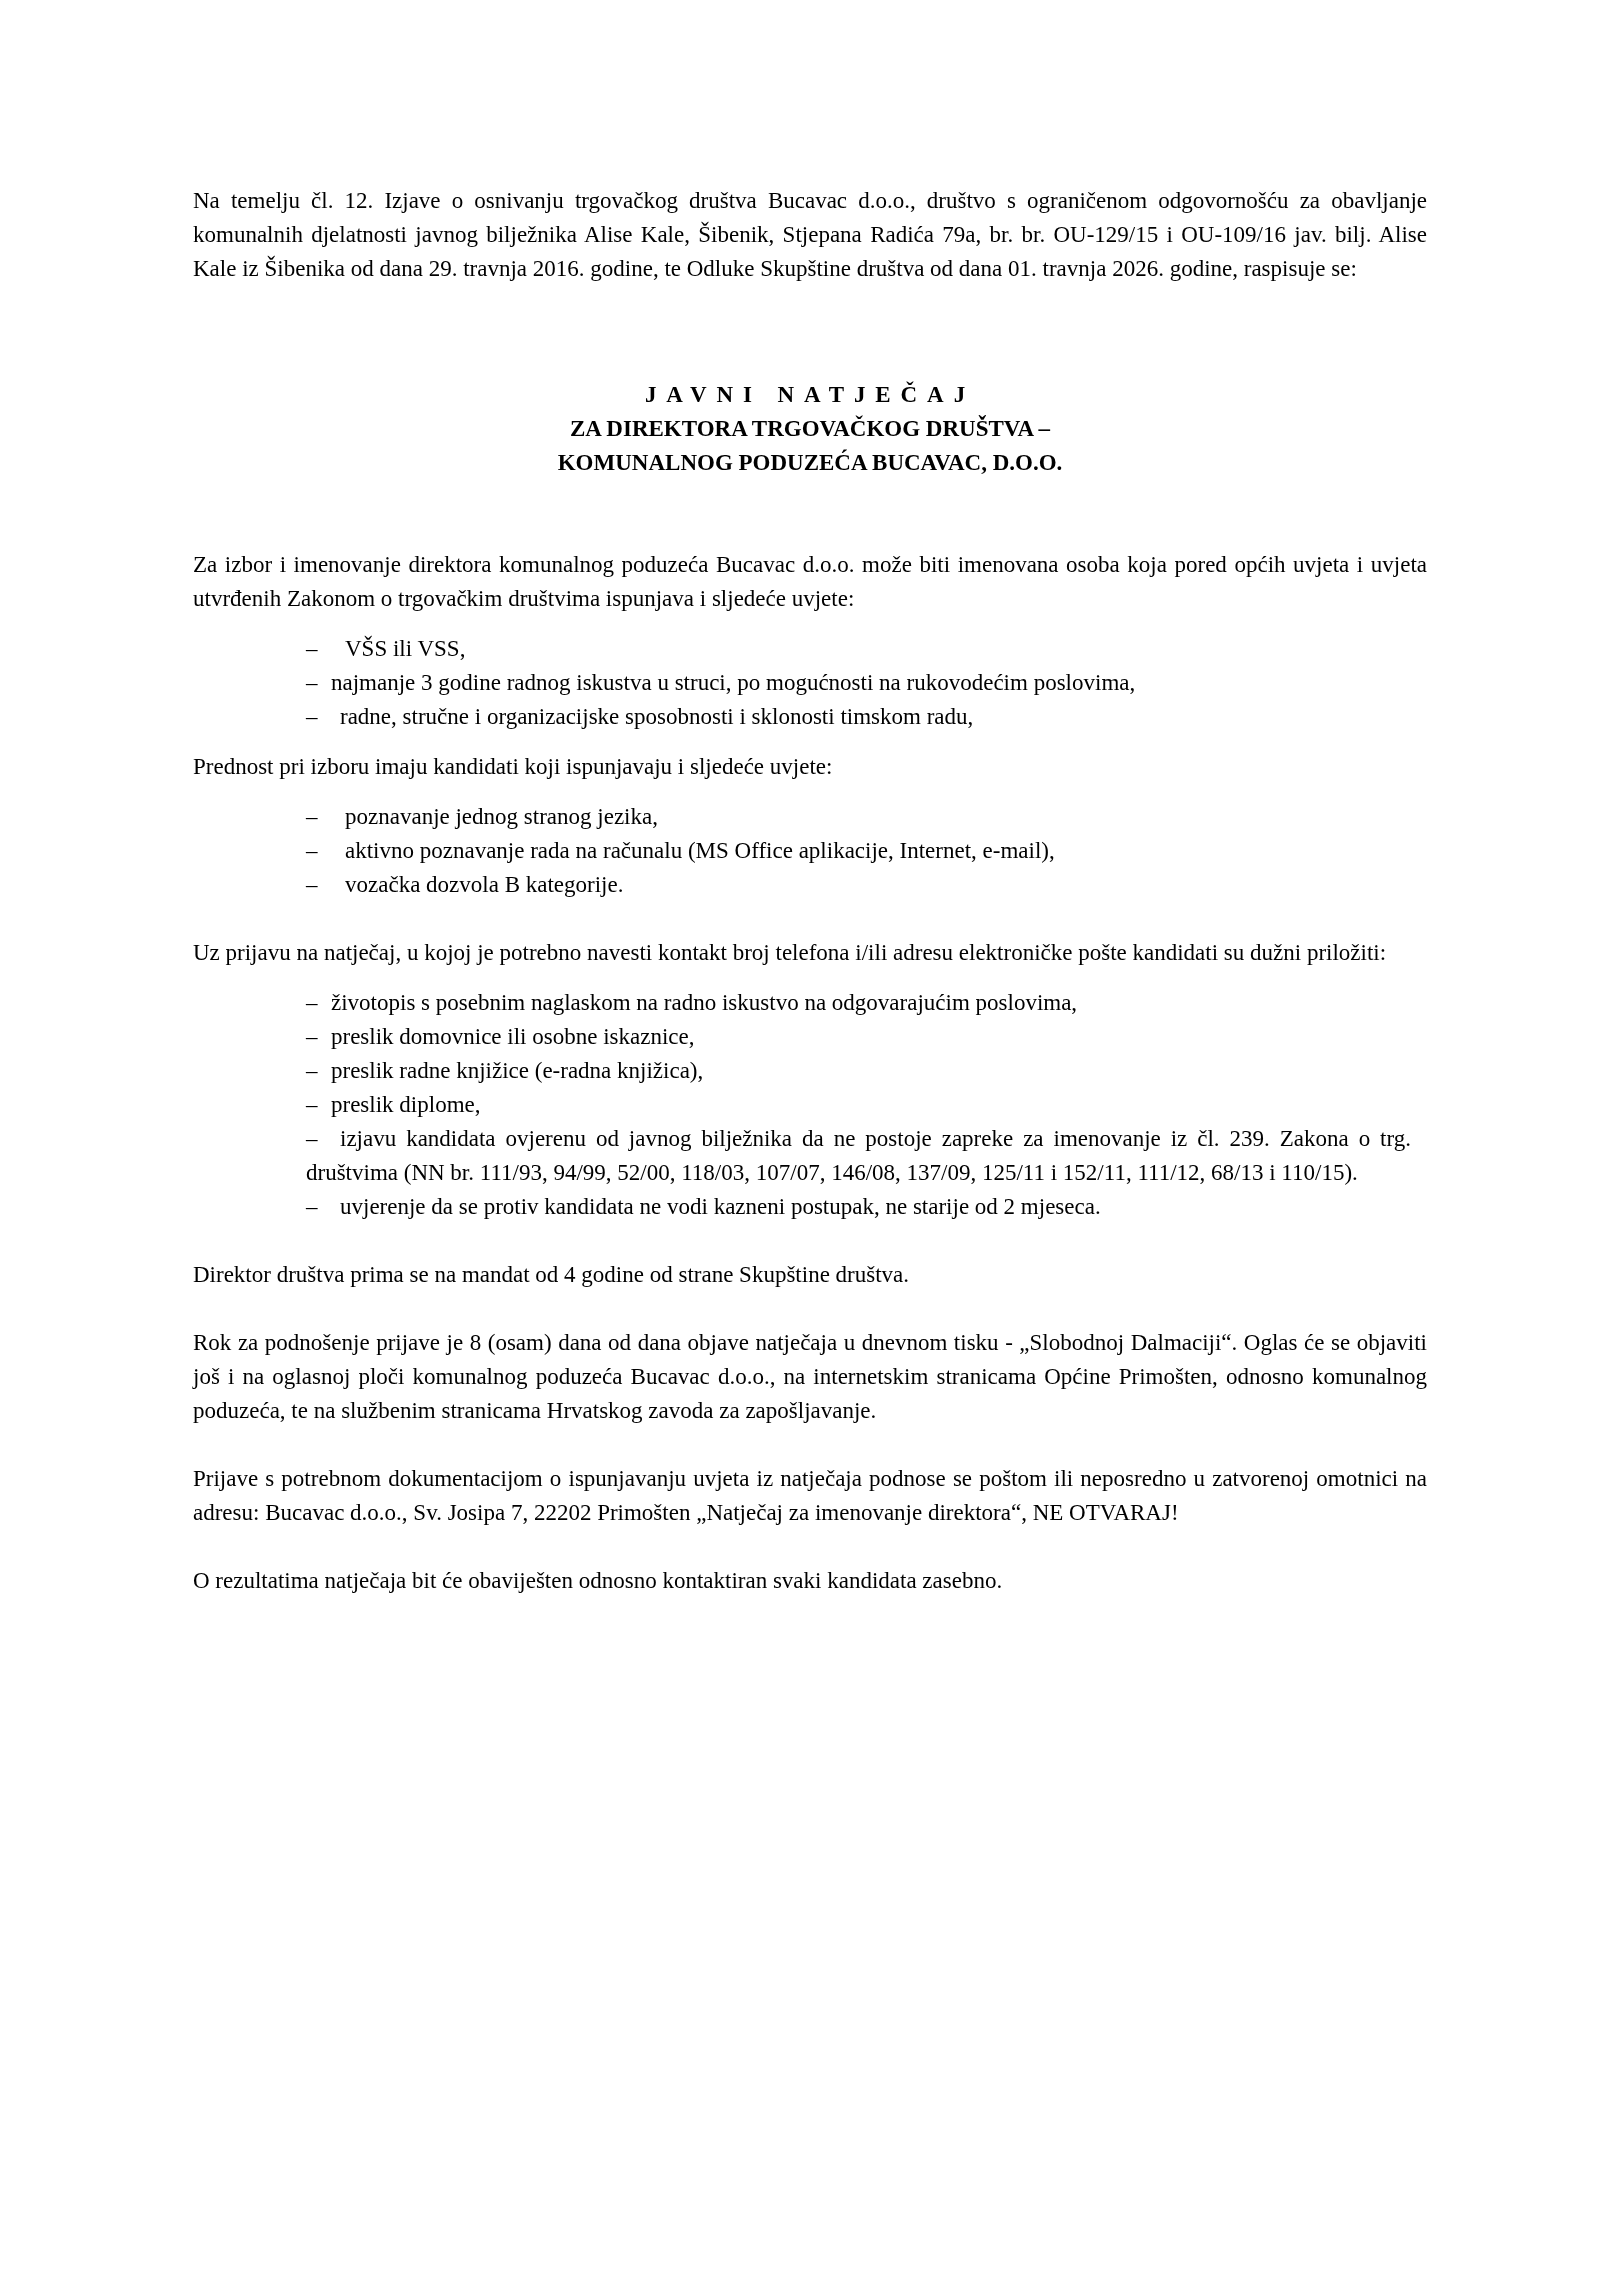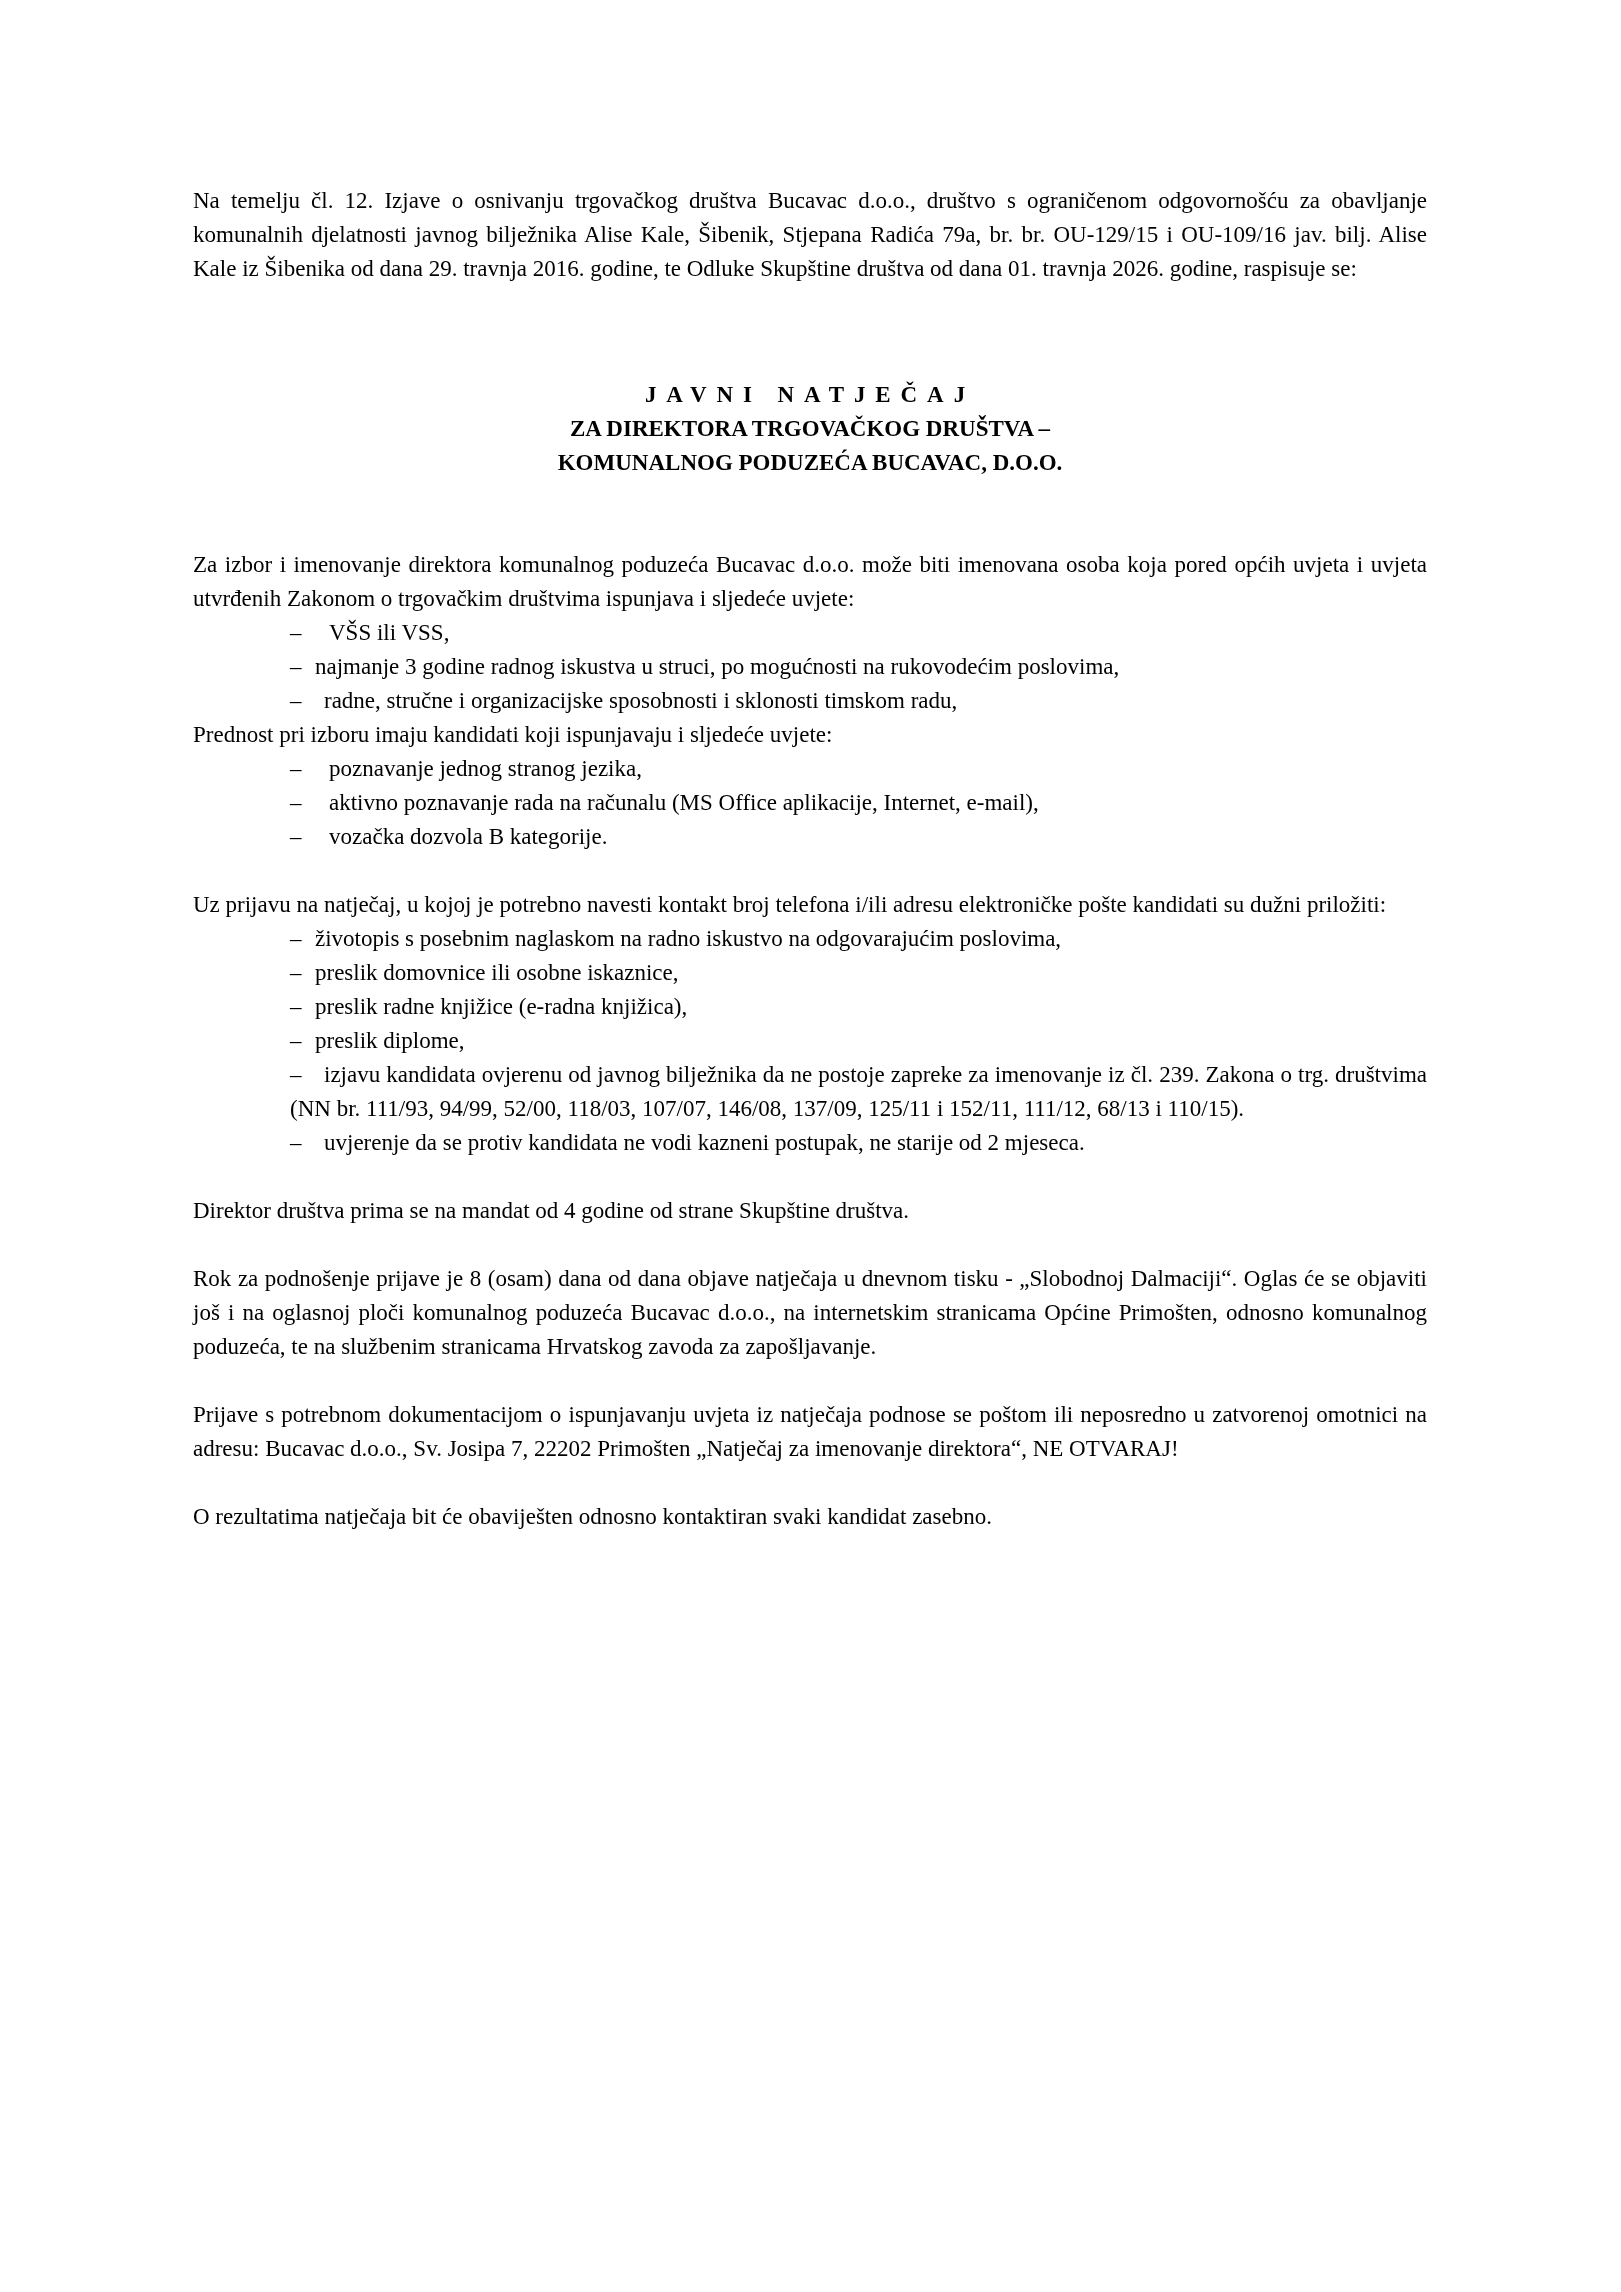--- a/index.html
+++ b/index.html
@@ -5,21 +5,21 @@
   html, body { margin: 0; padding: 0; background: #ffffff; }
   body { width: 1622px; height: 2293px; position: relative; overflow: hidden; }
   .page {
     position: absolute; left: 193px; top: 184px; width: 1234px;
     font-family: "Liberation Serif", serif; font-size: 23px; line-height: 34px; color: #000;
   }
   p { margin: 0; }
   .just { text-align: justify; text-align-last: left; }
   .heading { text-align: center; font-weight: bold; margin-top: 92px; }
   .heading .spaced { letter-spacing: 9.9px; }
-  .list { margin: 0; padding: 0; list-style: none; font-family: Liberation Serif, serif; }
+  .list { margin: 16px; padding: 0; list-style: none; font-family: Liberation Serif, serif; }
   .list li { position: relative; }
   .ind1 { padding-left: 97px; }
   .dash { display: inline-block; }
   .gap-xl { margin-top: 68px; }
   .gap-l { margin-top: 34px; }
   .bullet-a .dash { width: 39px; }
   .bullet-b .dash { width: 25px; }
 </style>
 </head>
 <body>
@@ -57,16 +57,16 @@
     <li class="ind1 just"><span class="dash" style="width:34px">–</span><span>izjavu kandidata ovjerenu od javnog bilježnika da ne postoje zapreke za imenovanje iz čl. 239. Zakona o trg. društvima (NN br. 111/93, 94/99, 52/00, 118/03, 107/07, 146/08, 137/09, 125/11 i 152/11, 111/12, 68/13 i 110/15).</span></li>
     <li class="ind1"><span class="dash" style="width:34px">–</span><span>uvjerenje da se protiv kandidata ne vodi kazneni postupak, ne starije od 2 mjeseca.</span></li>
   </ul>
 
   <p class="gap-l" style="margin-top:34px">Direktor društva prima se na mandat od 4 godine od strane Skupštine društva.</p>
 
   <p class="just gap-l">Rok za podnošenje prijave je 8 (osam) dana od dana objave natječaja u dnevnom tisku - „Slobodnoj Dalmaciji“. Oglas će se objaviti još i na oglasnoj ploči komunalnog poduzeća Bucavac d.o.o., na internetskim stranicama Općine Primošten, odnosno komunalnog poduzeća, te na službenim stranicama Hrvatskog zavoda za zapošljavanje.</p>
 
   <p class="just gap-l">Prijave s potrebnom dokumentacijom o ispunjavanju uvjeta iz natječaja podnose se poštom ili neposredno u zatvorenoj omotnici na adresu: Bucavac d.o.o., Sv. Josipa 7, 22202 Primošten „Natječaj za imenovanje direktora“, NE OTVARAJ!</p>
 
-  <p class="gap-l">O rezultatima natječaja bit će obaviješten odnosno kontaktiran svaki kandidat zasebno.</p>
+  <p class="gap-l">O rezultatima natječaja bit će obaviješten odnosno kontaktiran svaki kandidata zasebno.</p>
 
 </div>
 
 
 </body></html>

